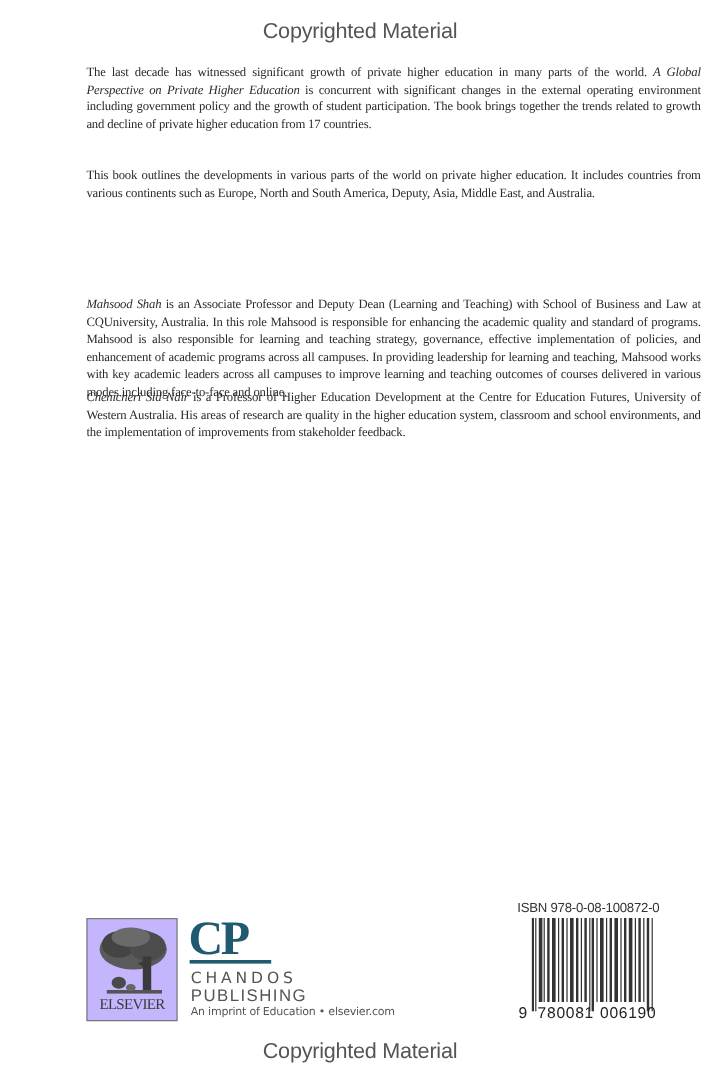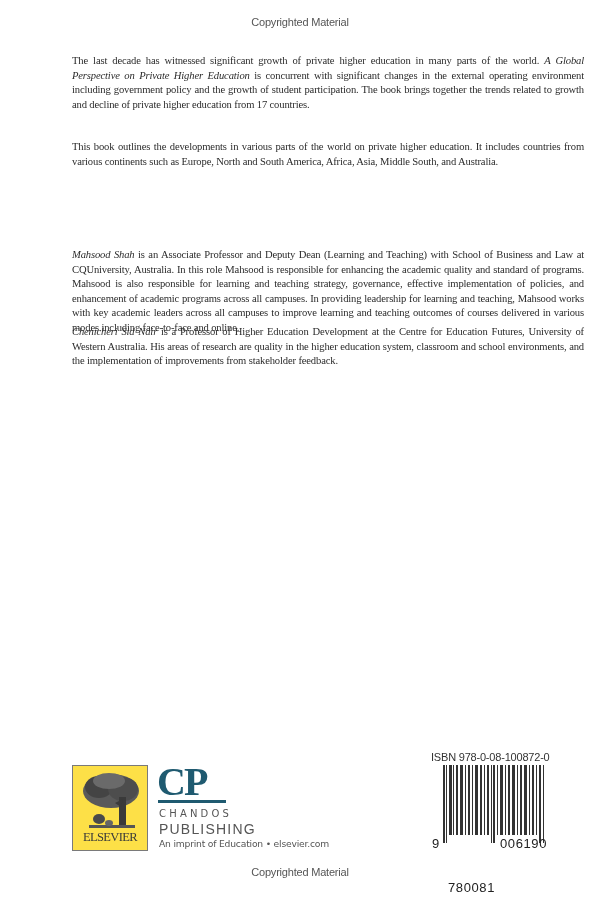--- a/index.html
+++ b/index.html
@@ -1,62 +1,62 @@
 <!DOCTYPE html>
 <html><head>
 <meta charset="utf-8">
 <style>
   * { box-sizing: border-box; margin: 0; padding: 0; }
   html, body { width: 600px; height: 900px; background: #ffffff; overflow: hidden; }
   body { position: relative; font-family: "DejaVu Sans", sans-serif; color: #2a2a2a; }
 
   .watermark {
     position: absolute; left: 0; width: 600px; text-align: center;
-    font-family: "Liberation Sans", sans-serif; font-size: 11px; color: #555555;
+    font-family: "Liberation Sans", sans-serif; font-size: 18px; color: #555555;
     letter-spacing: -0.2px;
   }
   .wm-top { top: 16px; }
   .wm-bottom { top: 866px; left: 0; width: 600px; text-align: center; }
 
   .text-block {
     position: absolute; left: 72px; width: 537px; 
     font-family: Liberation Serif, serif;
     font-size: 10.6px; line-height: 14.6px; color: #2b2b2b;
     text-align: justify; letter-spacing: -0.15px;
   }
   .text-block em { font-style: italic; }
   .p1 { top: 54px; width: 512px; }
   .p2 { top: 140px; width: 512px; }
   .p3 { top: 212px; width: 512px; margin-top: 36px; }
   .p4 { top: 325px; width: 512px; }
 
   
   .elsevier-logo {
     position: absolute; left: 72px; top: 765px; width: 76px; height: 86px;
-    border: 1px solid #7a7a7a; background: #fde047;
+    border: 1px solid #7a7a7a; background: #c4b5fd;
   }
   .elsevier-logo svg { position: absolute; left: 6px; top: 5px; }
   .elsevier-word {
     position: absolute; left: 0; width: 74px; bottom: 5px; text-align: center;
     font-family: "Liberation Serif", serif; font-size: 12.5px; color: #3a3a3a;
     letter-spacing: -0.6px;
   }
 
   
   .cp-mark {
     position: absolute; left: 157px; top: 762px;
     font-family: "Liberation Serif", serif; font-size: 40px; font-weight: bold;
     color: #1f5a70; letter-spacing: -2px; line-height: 40px;
   }
   .cp-rule {
     position: absolute; left: 158px; top: 800px; width: 68px; height: 3px; background: #1f5a70;
   }
   .chandos-line {
     position: absolute; left: 159px; top: 808px;
-    font-family: "DejaVu Sans", sans-serif; font-size: 10px; color: #555;
+    font-family: "DejaVu Sans", sans-serif; font-size: 13px; color: #555;
     letter-spacing: 3.2px;
   }
   .publishing-line {
     position: absolute; left: 159px; top: 821px;
     font-family: Liberation Sans, sans-serif; font-size: 14px; color: #555;
     letter-spacing: 1.2px;
   }
   .imprint-line {
     position: absolute; left: 159px; top: 838px;
     font-family: "DejaVu Sans", sans-serif; font-size: 9.2px; color: #555;
@@ -68,33 +68,33 @@
     position: absolute; left: 431px; top: 751px;
     font-family: "Liberation Sans", sans-serif; font-size: 11px; color: #333;
     letter-spacing: -0.2px;
   }
   .barcode { position: absolute; left: 443px; top: 765px; }
   .barcode-digits {
     position: absolute; top: 836px; 
     font-family: "Liberation Sans", sans-serif; font-size: 13px; color: #222;
   }
   .bd-first { left: 432px; }
-  .bd-left  { left: 448px; letter-spacing: 0.6px; margin-top: 44px; }
+  .bd-left  { left: 448px; letter-spacing: 0.6px; }
   .bd-right { left: 500px; letter-spacing: 0.6px; }
 </style>
 </head>
 <body>
 
 <div class="watermark wm-top">Copyrighted Material</div>
 
 <div class="text-block p1">
   <span>The last decade has witnessed significant growth of private higher education in many parts of the world. </span><em>A Global Perspective on Private Higher Education</em><span> is concurrent with significant changes in the external operating environment including government policy and the growth of student participation. The book brings together the trends related to growth and decline of private higher education from 17 countries.</span>
 </div>
 
-<div class="text-block p2">This book outlines the developments in various parts of the world on private higher education. It includes countries from various continents such as Europe, North and South America, Africa, Asia, Middle South, and Australia.</div>
+<div class="text-block p2">This book outlines the developments in various parts of the world on private higher education. It includes countries from various continents such as Europe, North and South America, Deputy, Asia, Middle East, and Australia.</div>
 
 <div class="text-block p3">
   <em>Mahsood Shah</em><span> is an Associate Professor and Deputy Dean (Learning and Teaching) with School of Business and Law at CQUniversity, Australia. In this role Mahsood is responsible for enhancing the academic quality and standard of programs. Mahsood is also responsible for learning and teaching strategy, governance, effective implementation of policies, and enhancement of academic programs across all campuses. In providing leadership for learning and teaching, Mahsood works with key academic leaders across all campuses to improve learning and teaching outcomes of courses delivered in various modes including face-to-face and online.</span>
 </div>
 
 <div class="text-block p4">
   <em>Chenicheri Sid Nair</em><span> is a Professor of Higher Education Development at the Centre for Education Futures, University of Western Australia. His areas of research are quality in the higher education system, classroom and school environments, and the implementation of improvements from stakeholder feedback.</span>
 </div>
 
 <div class="elsevier-logo">

